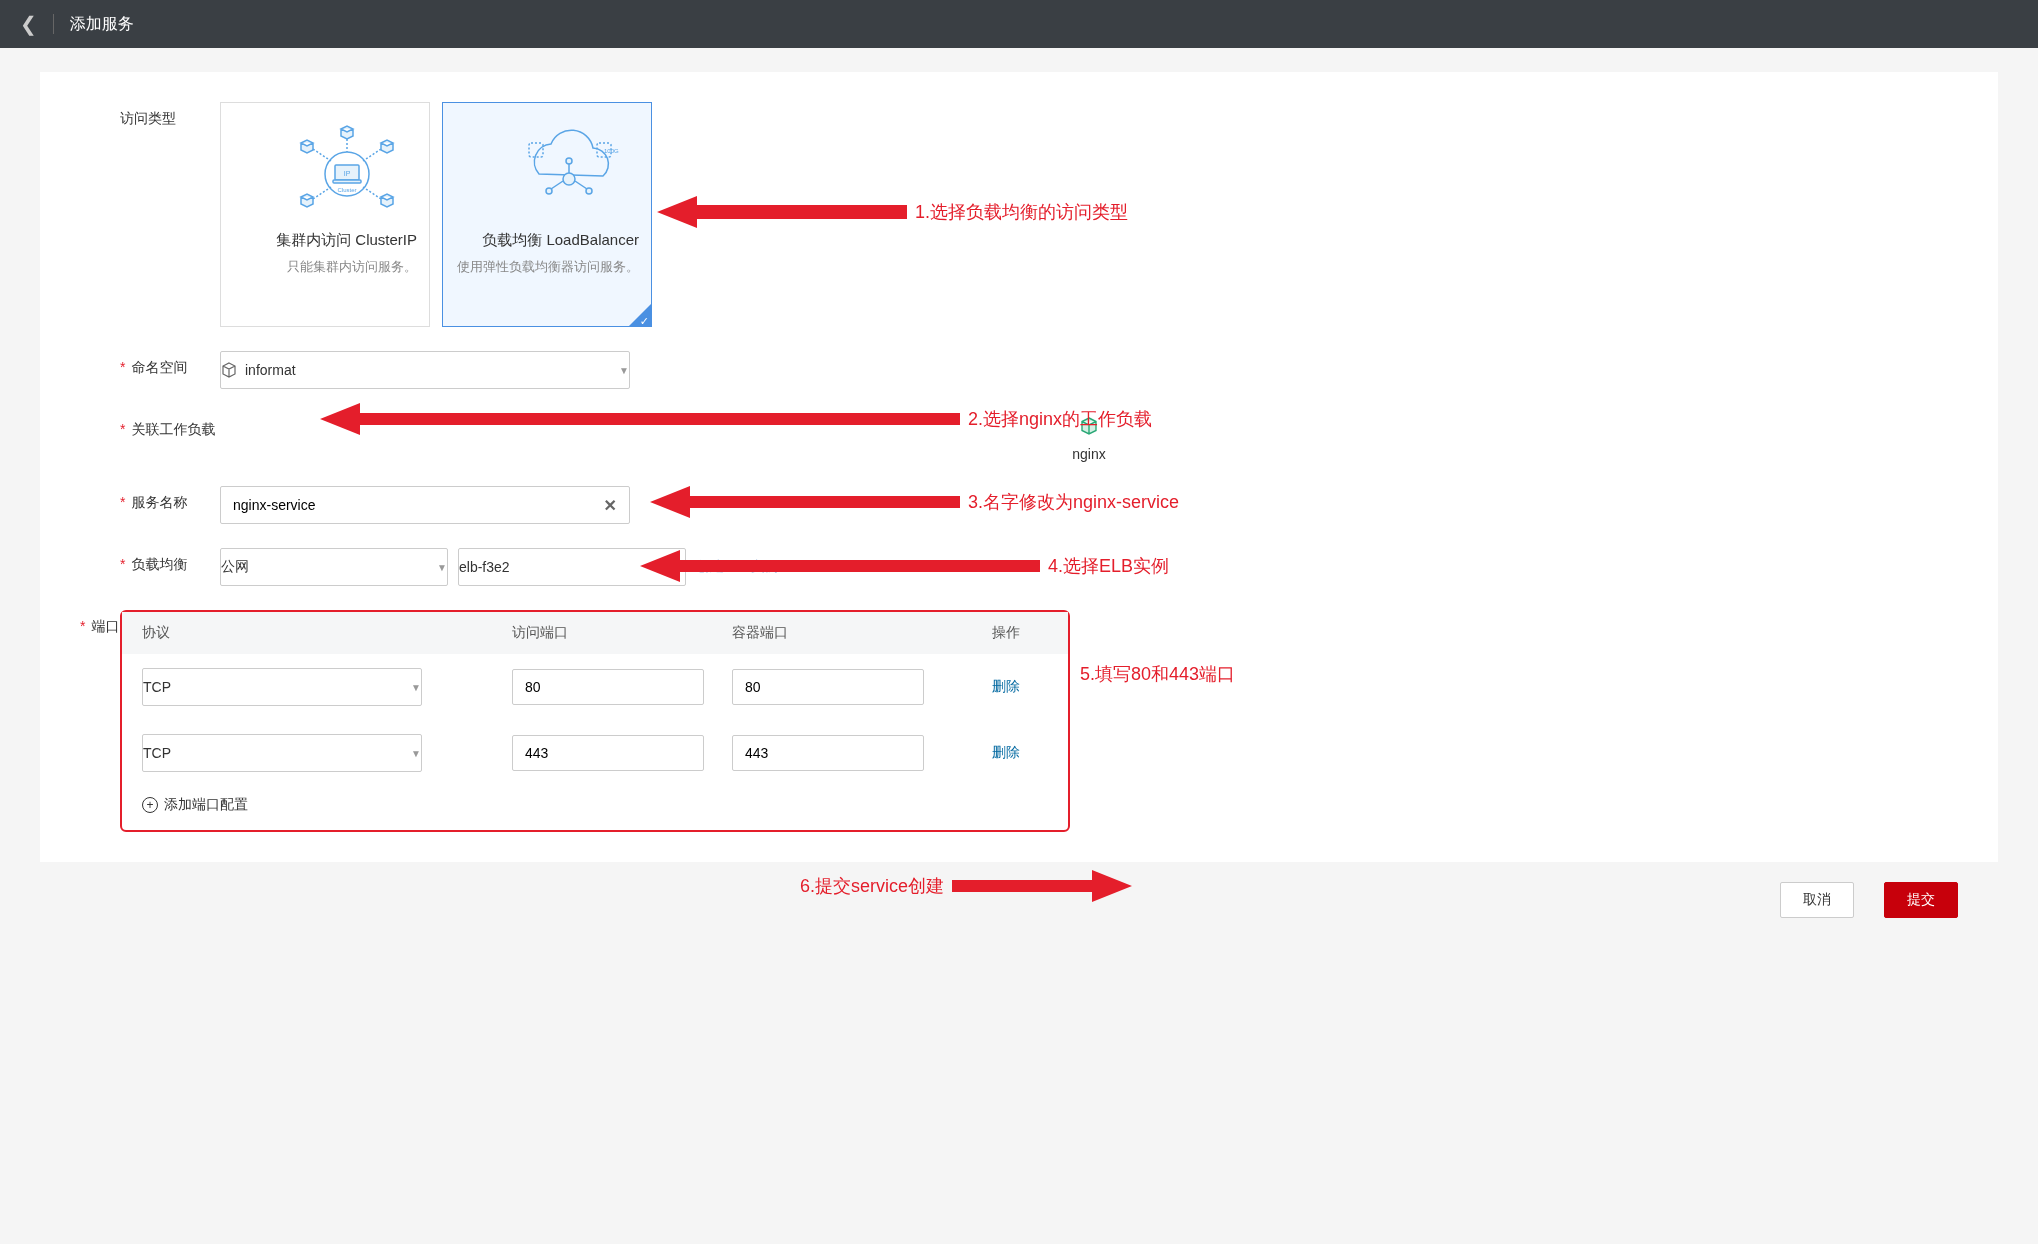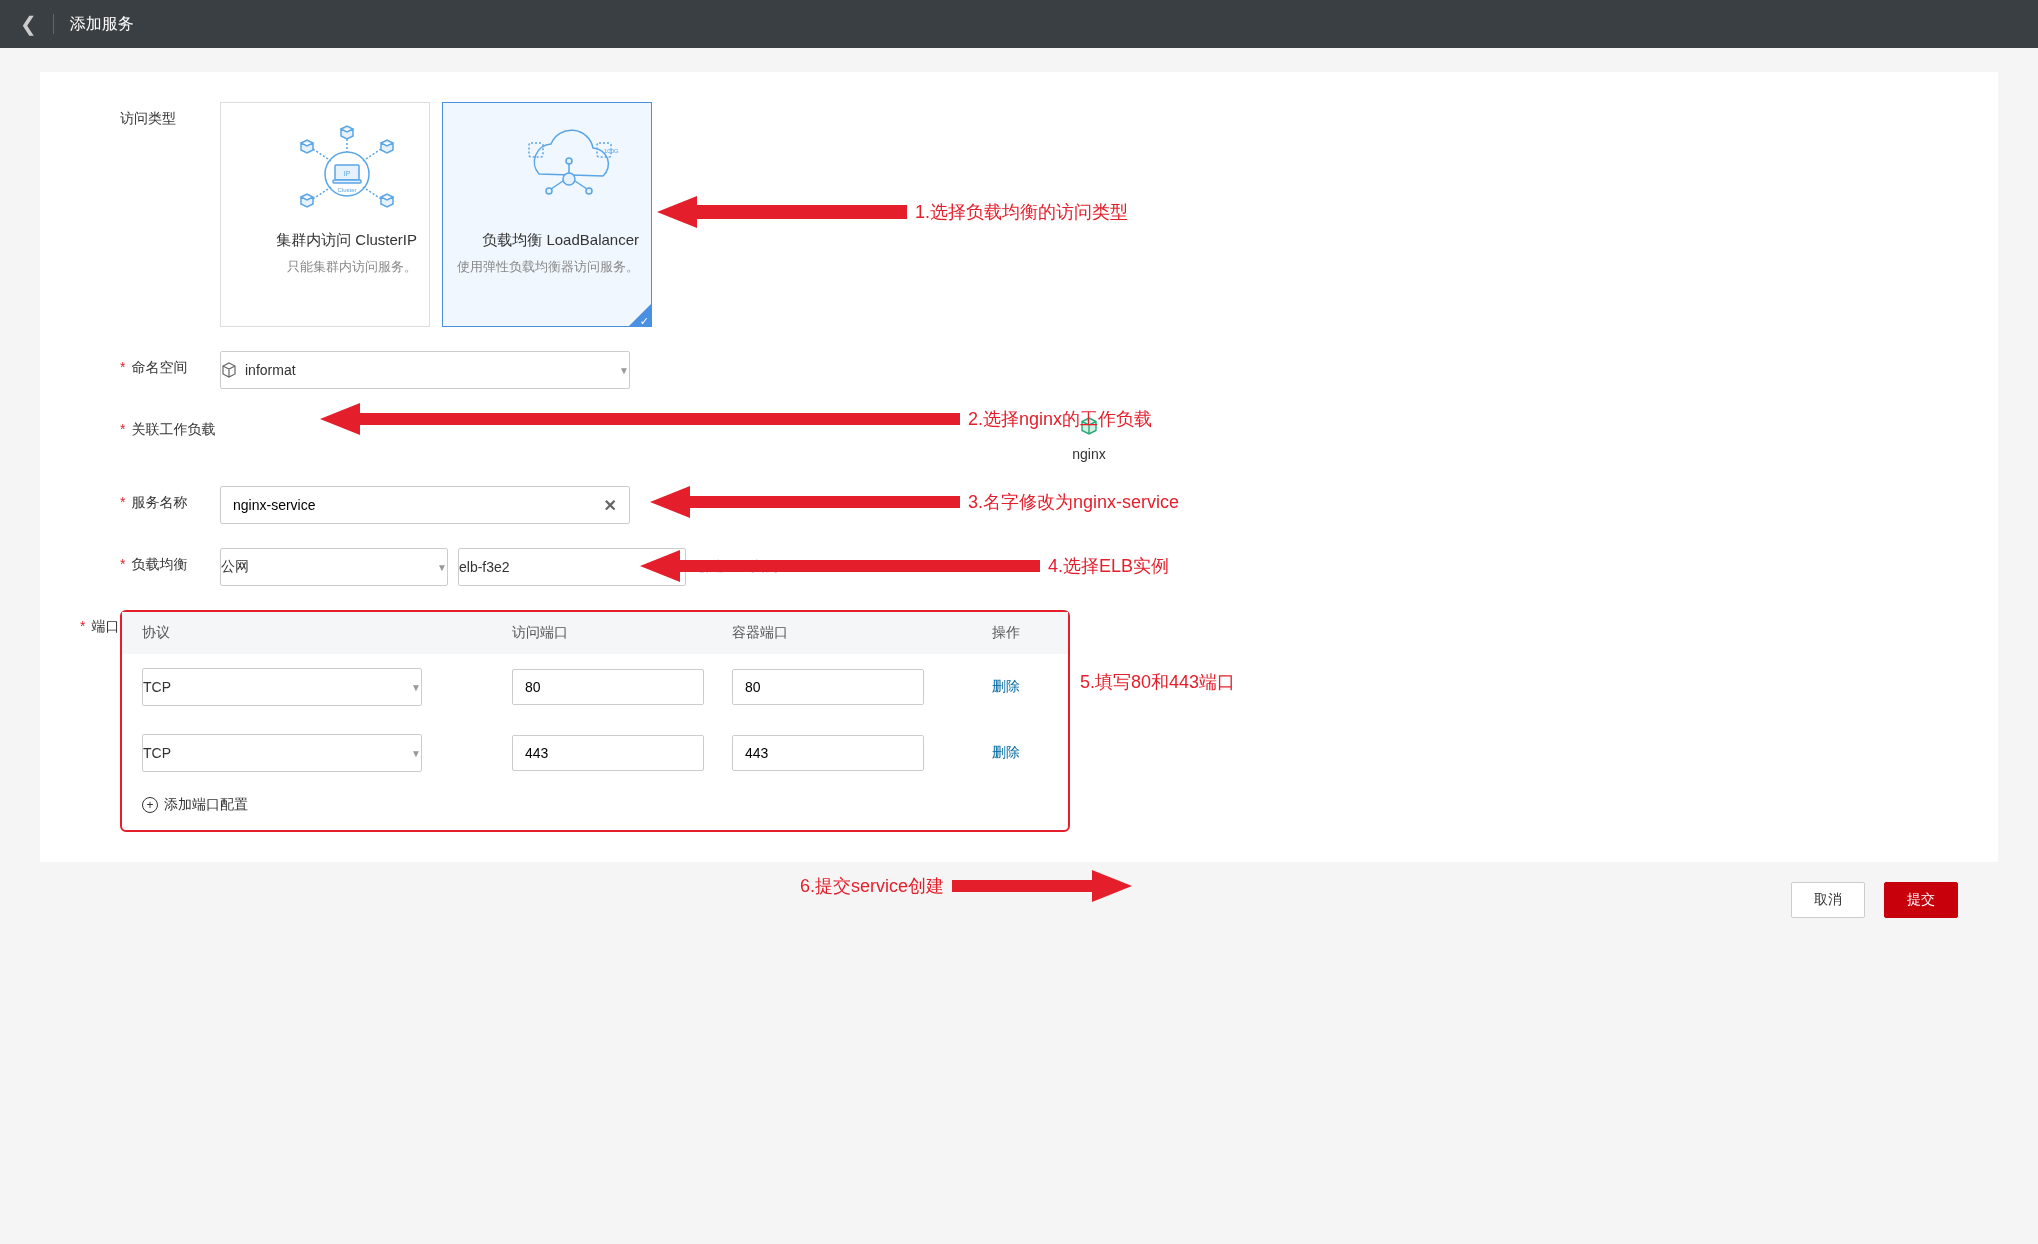--- a/index.html
+++ b/index.html
@@ -43,21 +43,21 @@
 .port-body-row .num-input { width: 192px; height: 36px; border: 1px solid #ccc; border-radius: 2px; padding: 0 12px; outline: none; font-size: 14px; }
 .port-body-row > div:nth-child(1) { flex: 0 0 370px; }
 .port-body-row > div:nth-child(2) { flex: 0 0 220px; }
 .port-body-row > div:nth-child(3) { flex: 0 0 260px; }
 .port-body-row > div:nth-child(4) { flex: 1; }
 .delete-link { color: #0369a1; cursor: pointer; }
 .add-port { display: flex; align-items: center; gap: 6px; padding: 10px 20px 16px; color: #333; cursor: pointer; }
 .add-port .plus { width: 16px; height: 16px; border: 1.5px solid #333; border-radius: 50%; display: flex; align-items: center; justify-content: center; font-size: 12px; line-height: 1; }
 .annot { position: absolute; color: #e41e2b; font-size: 18px; font-weight: 500; white-space: nowrap; display: flex; align-items: center; gap: 8px; }
 .arrow-svg { display: block; }
-.footer { display: flex; justify-content: flex-end; align-items: center; padding: 20px 40px; gap: 19px; position: relative; }
+.footer { display: flex; justify-content: flex-end; align-items: center; padding: 20px 40px; gap: 30px; position: relative; }
 .btn { height: 36px; padding: 0 22px; border-radius: 2px; cursor: pointer; font-size: 14px; display: flex; align-items: center; }
 .btn-cancel { background: #fff; border: 1px solid #ccc; color: #333; }
 .btn-submit { background: #c7000b; border: 1px solid #c7000b; color: #fff; }
 .cube-sm { display: inline-flex; }
 </style>
 </head>
 <body>
 
 <div class="topbar">
   <span class="back">❮</span>
@@ -234,21 +234,21 @@
               </div>
             <div><input class="num-input" value="443" style=""></div>
             <div><input class="num-input" value="443" style=""></div>
             <div><span class="delete-link">删除</span></div>
           </div>
           <div class="add-port">
             <span class="plus">+</span>
             <span>添加端口配置</span>
           </div>
         </div>
-        <div class="annot" style="left:960px; top:60px;justify-content:center;">
+        <div class="annot" style="left:960px; top:52px;justify-content:center;">
           <span>5.填写80和443端口</span>
         </div>
       </div>
     </div>
 
   </div>
 
   <div class="footer">
     <div class="annot" style="left:760px; top:4px;">
       <span>6.提交service创建</span>

